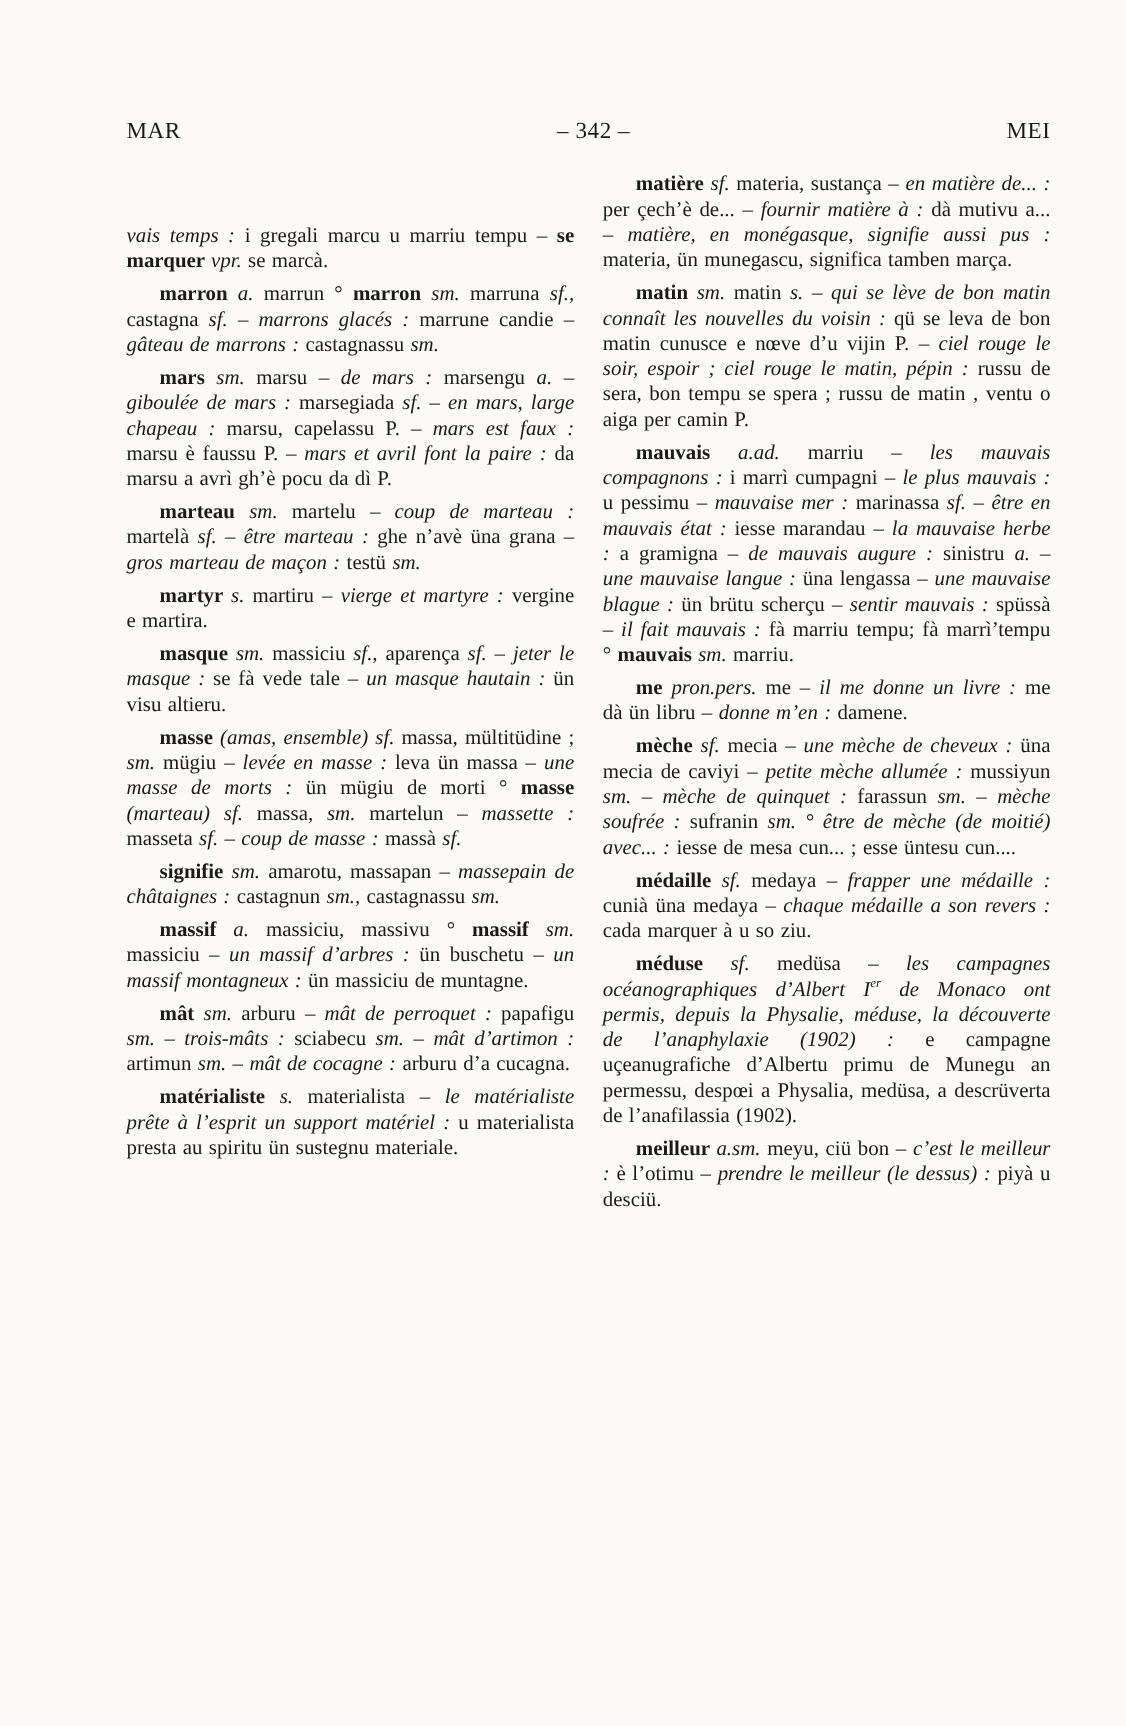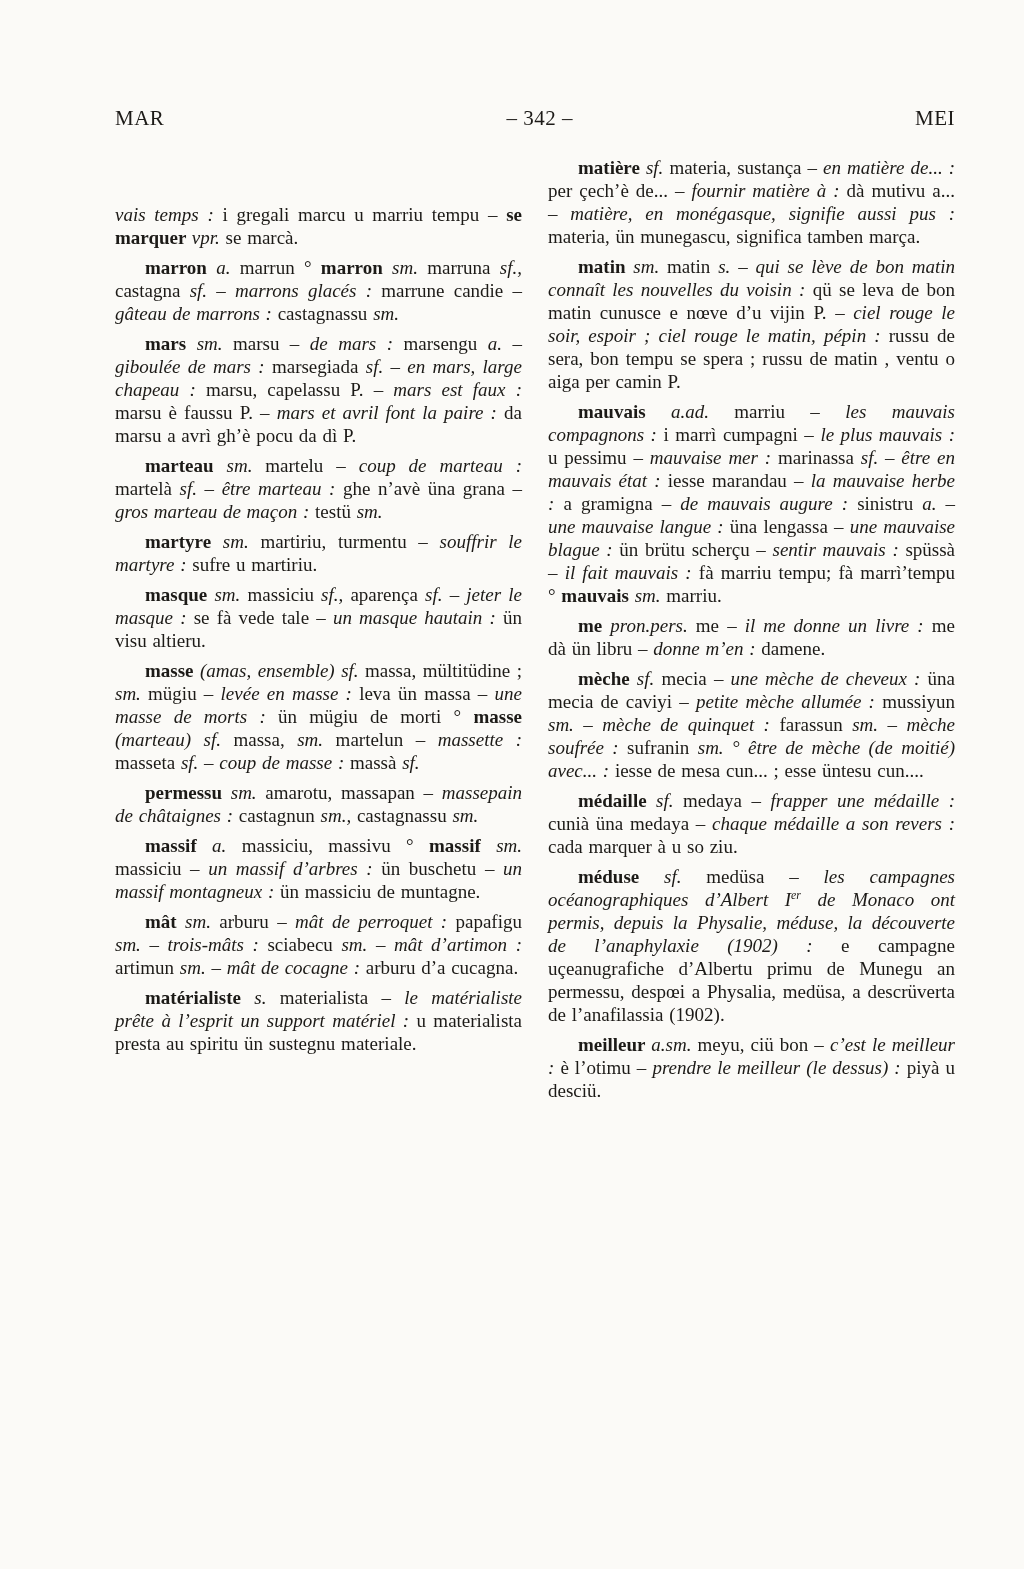--- a/index.html
+++ b/index.html
@@ -65,24 +65,24 @@
     <span class="guide-word">MAR</span>
     <span class="guide-word">– 342 –</span>
     <span class="guide-word">MEI</span>
   </div>
   <div class="columns">
     <div class="col">
         <p class="entry no-indent"><span class="seg-i">vais temps : </span><span class="seg-r">i gregali marcu u marriu tempu – </span><span class="seg-b">se marquer </span><span class="seg-i">vpr. </span><span class="seg-r">se marcà.</span></p>
         <p class="entry"><span class="seg-b">marron </span><span class="seg-i">a. </span><span class="seg-r">marrun ° </span><span class="seg-b">marron </span><span class="seg-i">sm. </span><span class="seg-r">marruna </span><span class="seg-i">sf., </span><span class="seg-r">castagna </span><span class="seg-i">sf. – marrons glacés : </span><span class="seg-r">marrune candie – </span><span class="seg-i">gâteau de marrons : </span><span class="seg-r">castagnassu </span><span class="seg-i">sm.</span></p>
         <p class="entry"><span class="seg-b">mars </span><span class="seg-i">sm. </span><span class="seg-r">marsu – </span><span class="seg-i">de mars : </span><span class="seg-r">marsengu </span><span class="seg-i">a. – giboulée de mars : </span><span class="seg-r">marsegiada </span><span class="seg-i">sf. – en mars, large chapeau : </span><span class="seg-r">marsu, capelassu P. – </span><span class="seg-i">mars est faux : </span><span class="seg-r">marsu è faussu P. – </span><span class="seg-i">mars et avril font la paire : </span><span class="seg-r">da marsu a avrì gh’è pocu da dì P.</span></p>
         <p class="entry"><span class="seg-b">marteau </span><span class="seg-i">sm. </span><span class="seg-r">martelu – </span><span class="seg-i">coup de marteau : </span><span class="seg-r">martelà </span><span class="seg-i">sf. – être marteau : </span><span class="seg-r">ghe n’avè üna grana – </span><span class="seg-i">gros marteau de maçon : </span><span class="seg-r">testü </span><span class="seg-i">sm.</span></p>
-        <p class="entry"><span class="seg-b">martyre </span><span class="seg-i">sm. </span><span class="seg-r">martiriu, turmentu – </span><span class="seg-i">souffrir le martyre : </span><span class="seg-r">sufre u martiriu.</span></p>
+        <p class="entry"><span class="seg-b">martyr </span><span class="seg-i">s. </span><span class="seg-r">martiru – </span><span class="seg-i">vierge et martyre : </span><span class="seg-r">vergine e martira.</span></p>
         <p class="entry"><span class="seg-b">masque </span><span class="seg-i">sm. </span><span class="seg-r">massiciu </span><span class="seg-i">sf., </span><span class="seg-r">aparença </span><span class="seg-i">sf. – jeter le masque : </span><span class="seg-r">se fà vede tale – </span><span class="seg-i">un masque hautain : </span><span class="seg-r">ün visu altieru.</span></p>
         <p class="entry"><span class="seg-b">masse </span><span class="seg-i">(amas, ensemble) sf. </span><span class="seg-r">massa, mültitüdine ; </span><span class="seg-i">sm. </span><span class="seg-r">mügiu – </span><span class="seg-i">levée en masse : </span><span class="seg-r">leva ün massa – </span><span class="seg-i">une masse de morts : </span><span class="seg-r">ün mügiu de morti ° </span><span class="seg-b">masse </span><span class="seg-i">(marteau) sf. </span><span class="seg-r">massa, </span><span class="seg-i">sm. </span><span class="seg-r">martelun – </span><span class="seg-i">massette : </span><span class="seg-r">masseta </span><span class="seg-i">sf. – coup de masse : </span><span class="seg-r">massà </span><span class="seg-i">sf.</span></p>
-        <p class="entry"><span class="seg-b">permessu </span><span class="seg-i">sm. </span><span class="seg-r">amarotu, massapan – </span><span class="seg-i">massepain de châtaignes : </span><span class="seg-r">castagnun </span><span class="seg-i">sm., </span><span class="seg-r">castagnassu </span><span class="seg-i">sm.</span></p>
+        <p class="entry"><span class="seg-b">signifie </span><span class="seg-i">sm. </span><span class="seg-r">amarotu, massapan – </span><span class="seg-i">massepain de châtaignes : </span><span class="seg-r">castagnun </span><span class="seg-i">sm., </span><span class="seg-r">castagnassu </span><span class="seg-i">sm.</span></p>
         <p class="entry"><span class="seg-b">massif </span><span class="seg-i">a. </span><span class="seg-r">massiciu, massivu ° </span><span class="seg-b">massif </span><span class="seg-i">sm. </span><span class="seg-r">massiciu – </span><span class="seg-i">un massif d’arbres : </span><span class="seg-r">ün buschetu – </span><span class="seg-i">un massif montagneux : </span><span class="seg-r">ün massiciu de muntagne.</span></p>
         <p class="entry"><span class="seg-b">mât </span><span class="seg-i">sm. </span><span class="seg-r">arburu – </span><span class="seg-i">mât de perroquet : </span><span class="seg-r">papafigu </span><span class="seg-i">sm. – trois-mâts : </span><span class="seg-r">sciabecu </span><span class="seg-i">sm. – mât d’artimon : </span><span class="seg-r">artimun </span><span class="seg-i">sm. – mât de cocagne : </span><span class="seg-r">arburu d’a cucagna.</span></p>
         <p class="entry"><span class="seg-b">matérialiste </span><span class="seg-i">s. </span><span class="seg-r">materialista – </span><span class="seg-i">le matérialiste prête à l’esprit un support matériel : </span><span class="seg-r">u materialista presta au spiritu ün sustegnu materiale.</span></p>
       </div>
     <div class="col">
         <p class="entry"><span class="seg-b">matière </span><span class="seg-i">sf. </span><span class="seg-r">materia, sustança – </span><span class="seg-i">en matière de... : </span><span class="seg-r">per çech’è de... – </span><span class="seg-i">fournir matière à : </span><span class="seg-r">dà mutivu a... – </span><span class="seg-i">matière, en monégasque, signifie aussi pus : </span><span class="seg-r">materia, ün munegascu, significa tamben marça.</span></p>
         <p class="entry"><span class="seg-b">matin </span><span class="seg-i">sm. </span><span class="seg-r">matin </span><span class="seg-i">s. – qui se lève de bon matin connaît les nouvelles du voisin : </span><span class="seg-r">qü se leva de bon matin cunusce e nœve d’u vijin P. – </span><span class="seg-i">ciel rouge le soir, espoir ; ciel rouge le matin, pépin : </span><span class="seg-r">russu de sera, bon tempu se spera ; russu de matin , ventu o aiga per camin P.</span></p>
         <p class="entry"><span class="seg-b">mauvais </span><span class="seg-i">a.ad. </span><span class="seg-r">marriu – </span><span class="seg-i">les mauvais compagnons : </span><span class="seg-r">i marrì cumpagni – </span><span class="seg-i">le plus mauvais : </span><span class="seg-r">u pessimu – </span><span class="seg-i">mauvaise mer : </span><span class="seg-r">marinassa </span><span class="seg-i">sf. – être en mauvais état : </span><span class="seg-r">iesse marandau – </span><span class="seg-i">la mauvaise herbe : </span><span class="seg-r">a gramigna – </span><span class="seg-i">de mauvais augure : </span><span class="seg-r">sinistru </span><span class="seg-i">a. – une mauvaise langue : </span><span class="seg-r">üna lengassa – </span><span class="seg-i">une mauvaise blague : </span><span class="seg-r">ün brütu scherçu – </span><span class="seg-i">sentir mauvais : </span><span class="seg-r">spüssà – </span><span class="seg-i">il fait mauvais : </span><span class="seg-r">fà marriu tempu; fà marrì’tempu ° </span><span class="seg-b">mauvais </span><span class="seg-i">sm. </span><span class="seg-r">marriu.</span></p>
         <p class="entry"><span class="seg-b">me </span><span class="seg-i">pron.pers. </span><span class="seg-r">me – </span><span class="seg-i">il me donne un livre : </span><span class="seg-r">me dà ün libru – </span><span class="seg-i">donne m’en : </span><span class="seg-r">damene.</span></p>
         <p class="entry"><span class="seg-b">mèche </span><span class="seg-i">sf. </span><span class="seg-r">mecia – </span><span class="seg-i">une mèche de cheveux : </span><span class="seg-r">üna mecia de caviyi – </span><span class="seg-i">petite mèche allumée : </span><span class="seg-r">mussiyun </span><span class="seg-i">sm. – mèche de quinquet : </span><span class="seg-r">farassun </span><span class="seg-i">sm. – mèche soufrée : </span><span class="seg-r">sufranin </span><span class="seg-i">sm. ° être de mèche (de moitié) avec... : </span><span class="seg-r">iesse de mesa cun... ; esse üntesu cun....</span></p>

